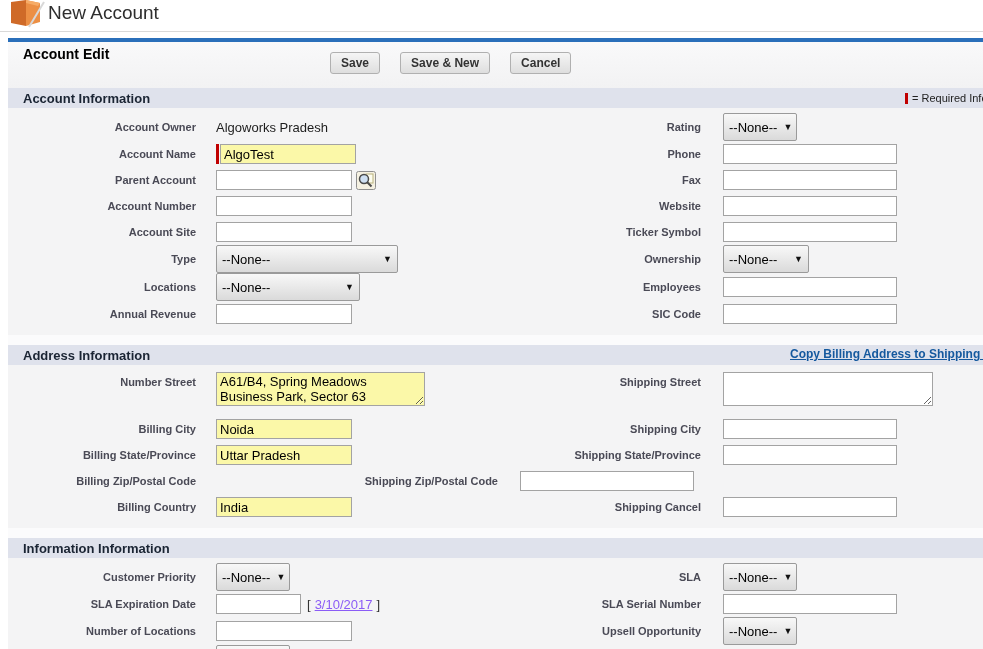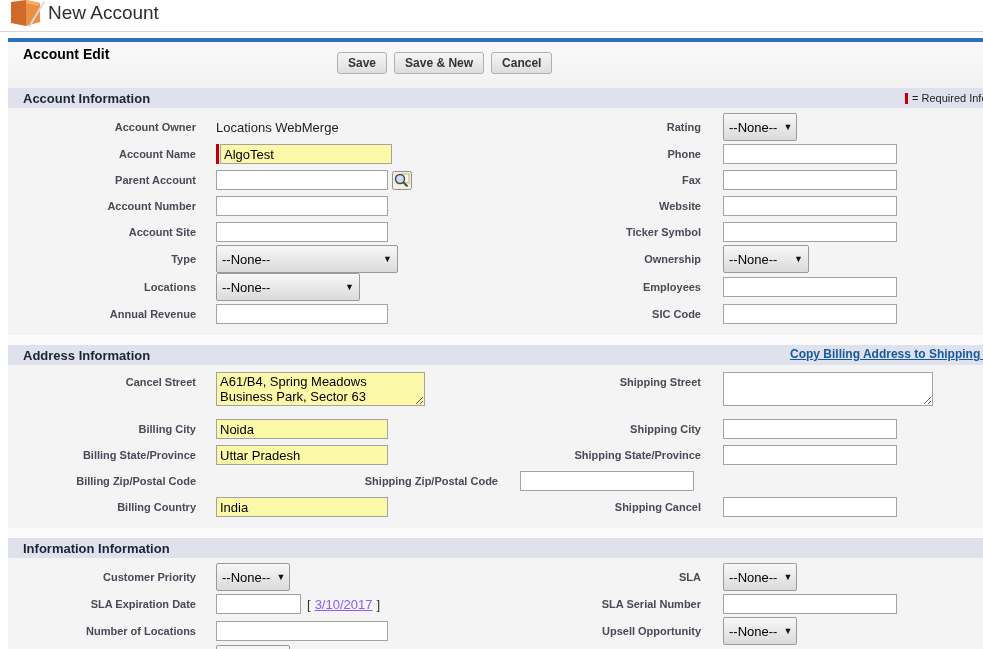--- a/index.html
+++ b/index.html
@@ -13,21 +13,21 @@
   .logo { position:absolute; left:9px; top:0; }
   .page-title { position:absolute; left:48px; top:2px; font-size:19px; color:#2e2e2e; white-space:nowrap; }
 
   
   .panel {
     position:absolute; left:8px; top:38px; width:992px; height:611px;
     border-top:4px solid #2a6fba; background:#f4f4f5;
   }
   .edit-strip { height:46px; position:relative; background:linear-gradient(#f9f9fa,#f2f2f3); }
   .edit-heading { position:absolute; left:15px; top:4px; font-size:14px; font-weight:bold; color:#000; }
-  .btn-bar { position:absolute; left:329px; top:10px; display:flex; gap:7px; }
+  .btn-bar { position:absolute; left:322px; top:10px; display:flex; gap:20px; }
   .sfbtn {
     font-family:"Liberation Sans", sans-serif; font-size:12px; font-weight:bold; color:#333;
     padding:3px 10px; border:1px solid #b0b0b0; border-radius:3px;
     background:linear-gradient(#f5f5f5,#dedede); cursor:pointer; height:22px; line-height:14px;
   }
 
   
   .secbar { height:20px; background:#dfe2ec; position:relative; display:flex; align-items:center; }
   .sectitle { margin-left:15px; font-size:13px; font-weight:bold; color:#1a2433; white-space:nowrap; }
   .legend { position:absolute; left:897px; top:0; height:20px; display:flex; align-items:center; gap:4px;
@@ -42,21 +42,21 @@
   .frow { display:grid; grid-template-columns:198px 304px 203px 1fr; min-height:26px; align-items:center; }
   .frow.tall { min-height:46px; align-items:start; }
   .frow.tall .lbl, .frow.tall .lbl2 { padding-top:6px; }
   .frow.tall .fld { padding-top:2px; }
   .lbl  { text-align:right; padding-right:10px; font-size:11px; font-weight:bold; color:#4a4a56; white-space:nowrap; }
   .lbl2 { text-align:right; padding-right:12px; font-size:11px; font-weight:bold; color:#4a4a56; white-space:nowrap; }
   .fld { padding-left:10px; display:flex; align-items:center; font-size:13px; color:#1d1d1d; }
   .plain-value { font-size:13px; color:#1d1d1d; }
 
   input.txt {
-    width:172px; height:20px; border:1px solid #a3a3a3; background:#fff;
+    width:136px; height:20px; border:1px solid #a3a3a3; background:#fff;
     font-family:"Liberation Sans", sans-serif; font-size:13px; padding:1px 3px; color:#000;
   }
   input.txt.r { width:174px; }
   input.txt.short { width:85px; }
   .dirty { background:#fbf8a8 !important; }
   .req-bar { width:3px; height:20px; background:#c00000; margin-right:1px; flex:none; }
   textarea.ta {
     width:209px; height:34px; border:1px solid #a3a3a3; background:#fff; resize:both;
     font-family:"Liberation Sans", sans-serif; font-size:13px; padding:1px 3px; color:#000;
   }
@@ -105,21 +105,21 @@
     <span class="legend">
       <span class="legend-bar"></span>
       <span>= Required Information</span>
     </span>
   </div>
 
   <div class="form">
     <div class="frow">
       <div class="lbl">Account Owner</div>
       <div class="fld">
-          <span class="plain-value">Locations WebMerge</span>
+          <span class="plain-value">Algoworks Pradesh</span>
         </div>
       <div class="lbl2">Rating</div>
       <div class="fld">
         <span class="sel sel-xs">
           <span>--None--</span>
           <span class="arrow">▼</span>
         </span>
       </div>
     </div>
 
@@ -221,21 +221,21 @@
 
   <div class="gap"></div>
 
   <div class="secbar">
     <span class="sectitle">Address Information</span>
     <a class="copy-link">Copy Billing Address to Shipping Address</a>
   </div>
 
   <div class="form">
     <div class="frow tall">
-      <div class="lbl">Cancel Street</div>
+      <div class="lbl">Number Street</div>
       <div class="fld">
           <textarea class="ta dirty" style="">A61/B4, Spring Meadows Business Park, Sector 63</textarea>
         </div>
       <div class="lbl2">Shipping Street</div>
       <div class="fld">
           <textarea class="ta r" style=""></textarea>
         </div>
     </div>
 
     <div class="frow">

